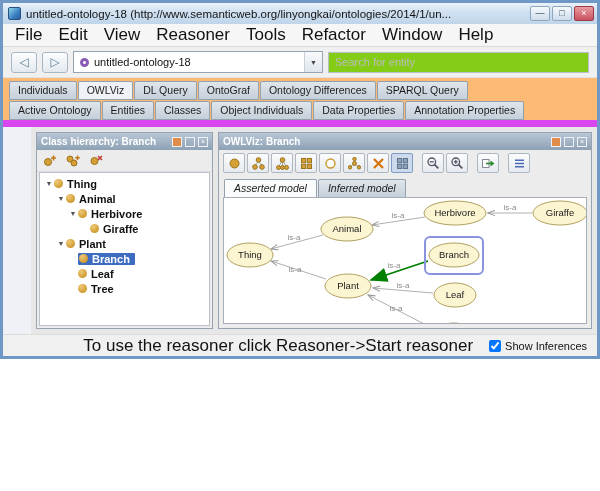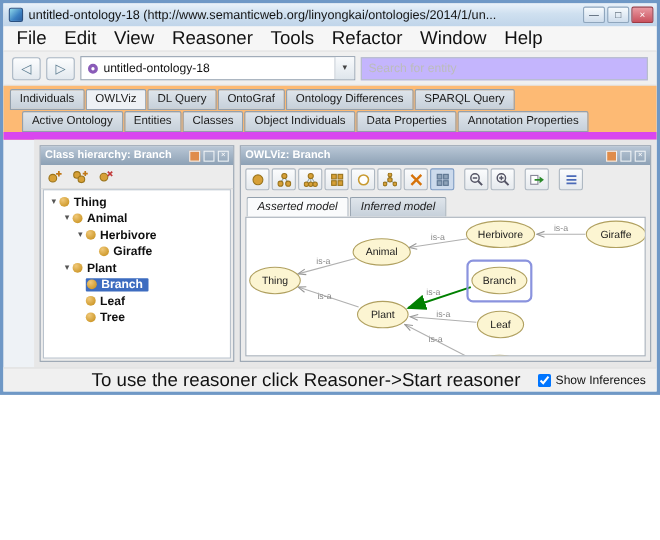--- a/index.html
+++ b/index.html
@@ -33,27 +33,27 @@
              font-size:12px; display:flex; align-items:center; justify-content:center;
              background:linear-gradient(#fcfdfe,#e3e9ef); }
   .combo { width:250px; height:22px; border:1px solid #98a4b2; background:#fff; display:flex;
            align-items:center; gap:5px; padding-left:6px; }
   .onto-icon { width:9px; height:9px; border-radius:50%; border:3px solid #8a5bb8; flex:0 0 auto; }
   .combo-label { flex:1; font-size:11px; color:#111; white-space:nowrap; overflow:hidden; }
   .combo-arrow { width:18px; align-self:stretch; display:flex; align-items:center; justify-content:center;
                  font-size:7px; color:#444; border-left:1px solid #c8d0d8;
                  background:linear-gradient(#f8fafc,#dfe6ec); }
   .search-input { flex:1; height:21px; border:1px solid #b6bec8; font:11px "Liberation Sans",sans-serif;
-                  padding:0 6px; color:#333; background:#c4b5fd; }
+                  padding:0 6px; color:#333; background:#84cc16; }
   .search-input::placeholder { color:#bcbcbc; }
 
   
   .tabs { flex:0 0 auto; background:#fdba74; padding:3px 6px 0; border-bottom:7px solid #d946ef; }
   .tabrow { display:flex; }
-  .tabrow + .tabrow { margin-top:1px;margin-left:11px; }
+  .tabrow + .tabrow { margin-top:1px; }
   .tab { font-size:10.5px; color:#1c1c1c; padding:2px 8px 3px; margin-right:1px; white-space:nowrap;
          border:1px solid #93a0ad; border-radius:2px 2px 0 0;
          background:linear-gradient(#dfe5eb,#c6d0da); }
   .tab.active { background:#eef1f5; }
 
   
   .main { flex:1; min-height:0; display:flex; gap:5px; padding:5px; background:#e7e7e7;margin-left:28px; }
   .panel { border:1px solid #97a3b1; background:#ececec; display:flex; flex-direction:column; min-height:0; }
   .left-panel { width:177px; flex:0 0 auto; }
   .right-panel { flex:1; min-width:0; }

